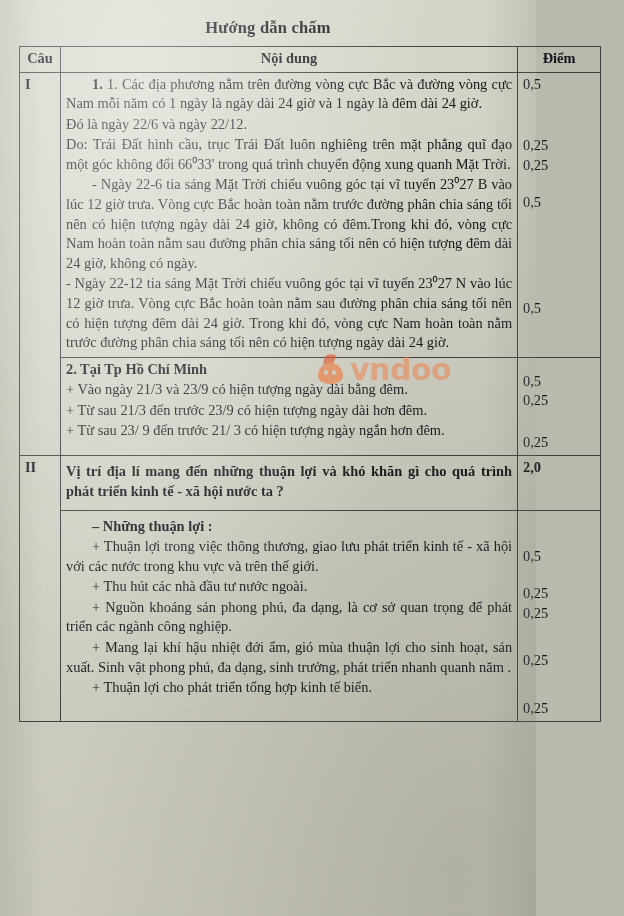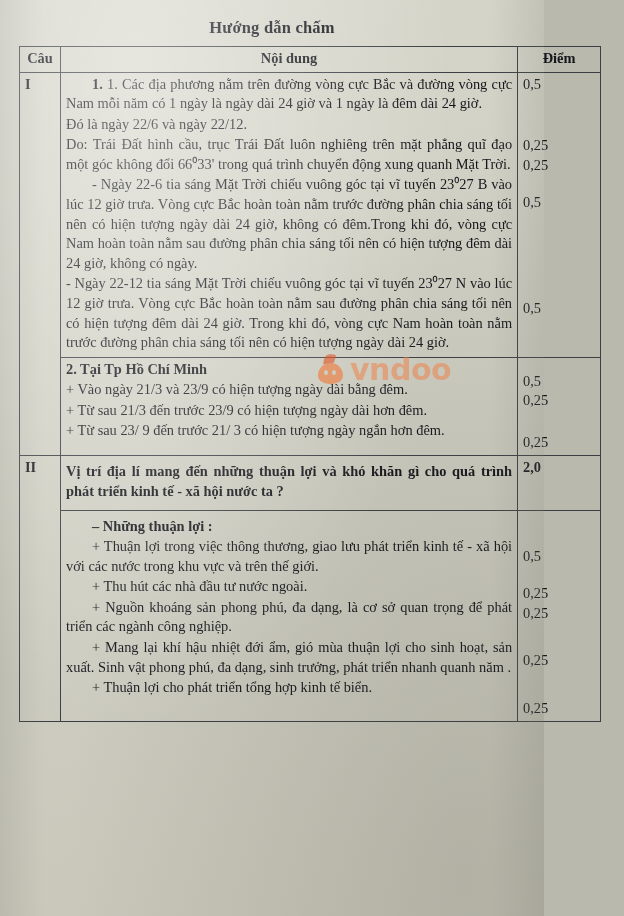--- a/index.html
+++ b/index.html
@@ -11,21 +11,20 @@
     width: 624px;
     height: 916px;
     overflow: hidden;
     font-family: "Liberation Serif", serif;
   }
   .page {
     position: relative;
     width: 536px;
     height: 916px;
     background: linear-gradient(160deg, #d8d7cc 0%, #d2d1c5 35%, #cdccc0 60%, #c6c5b8 100%);
-    padding-left: 8px;
   }
   
   .page::before {
     content: "";
     position: absolute;
     inset: 0;
     background:
       radial-gradient(ellipse at 25% 10%, rgba(255,255,255,0.40), rgba(255,255,255,0) 55%),
       radial-gradient(ellipse at 85% 95%, rgba(80,80,70,0.18), rgba(0,0,0,0) 60%),
       linear-gradient(90deg, rgba(120,120,110,0.18) 0%, rgba(255,255,255,0) 8%),

